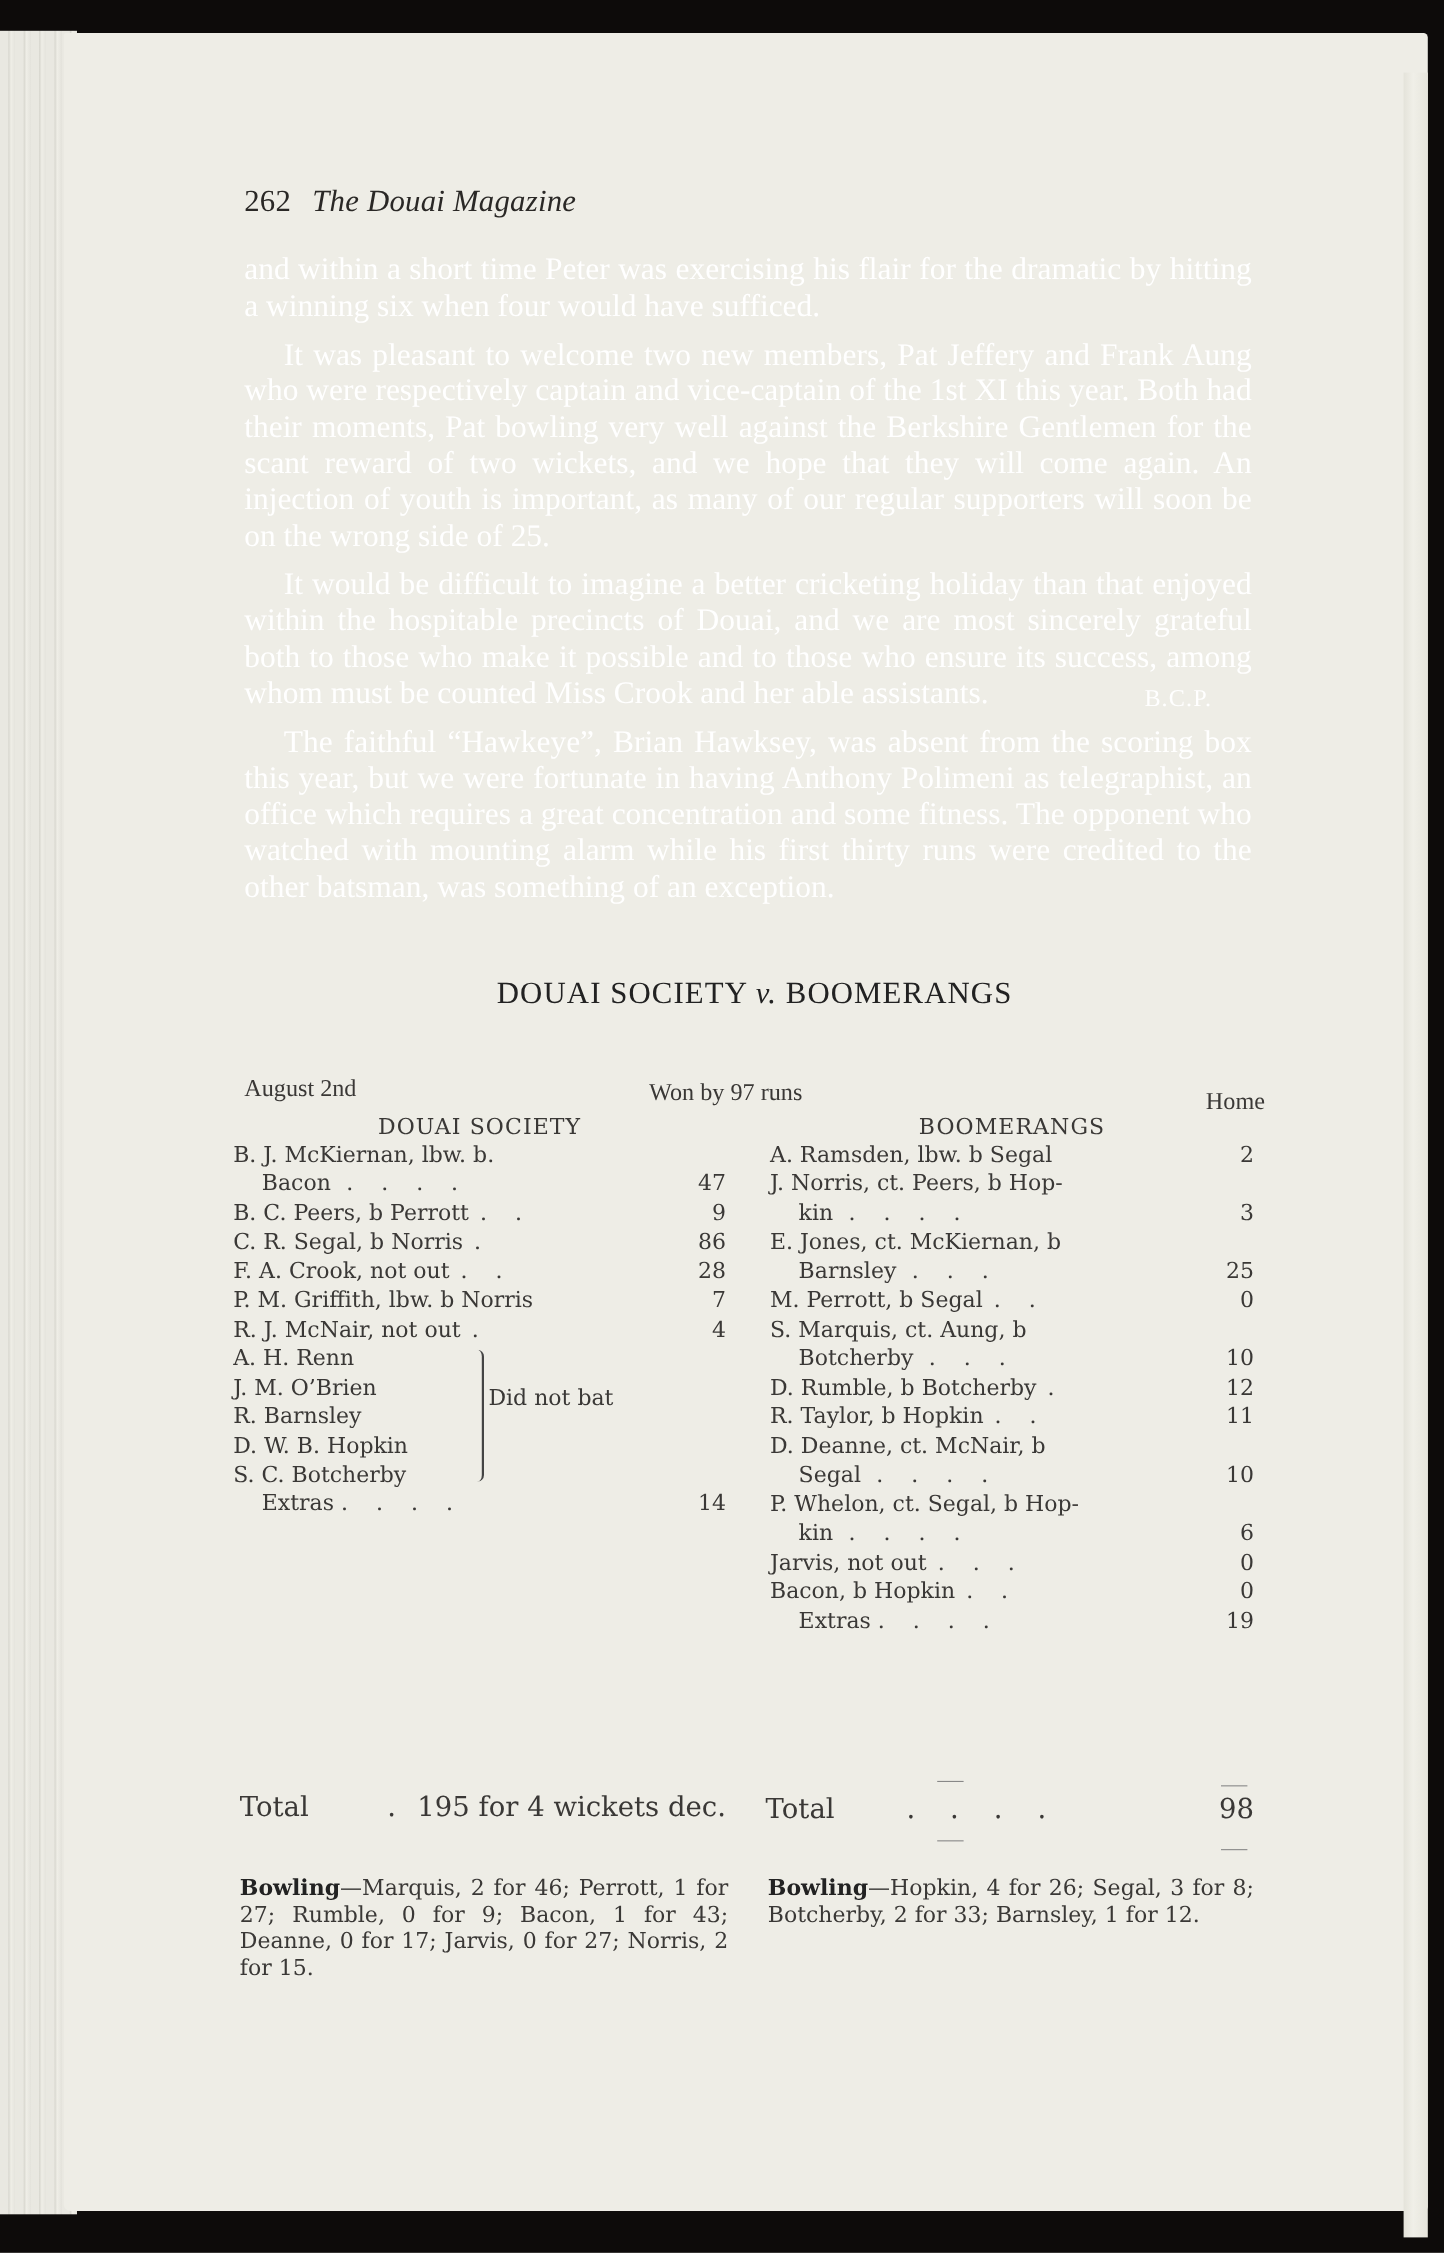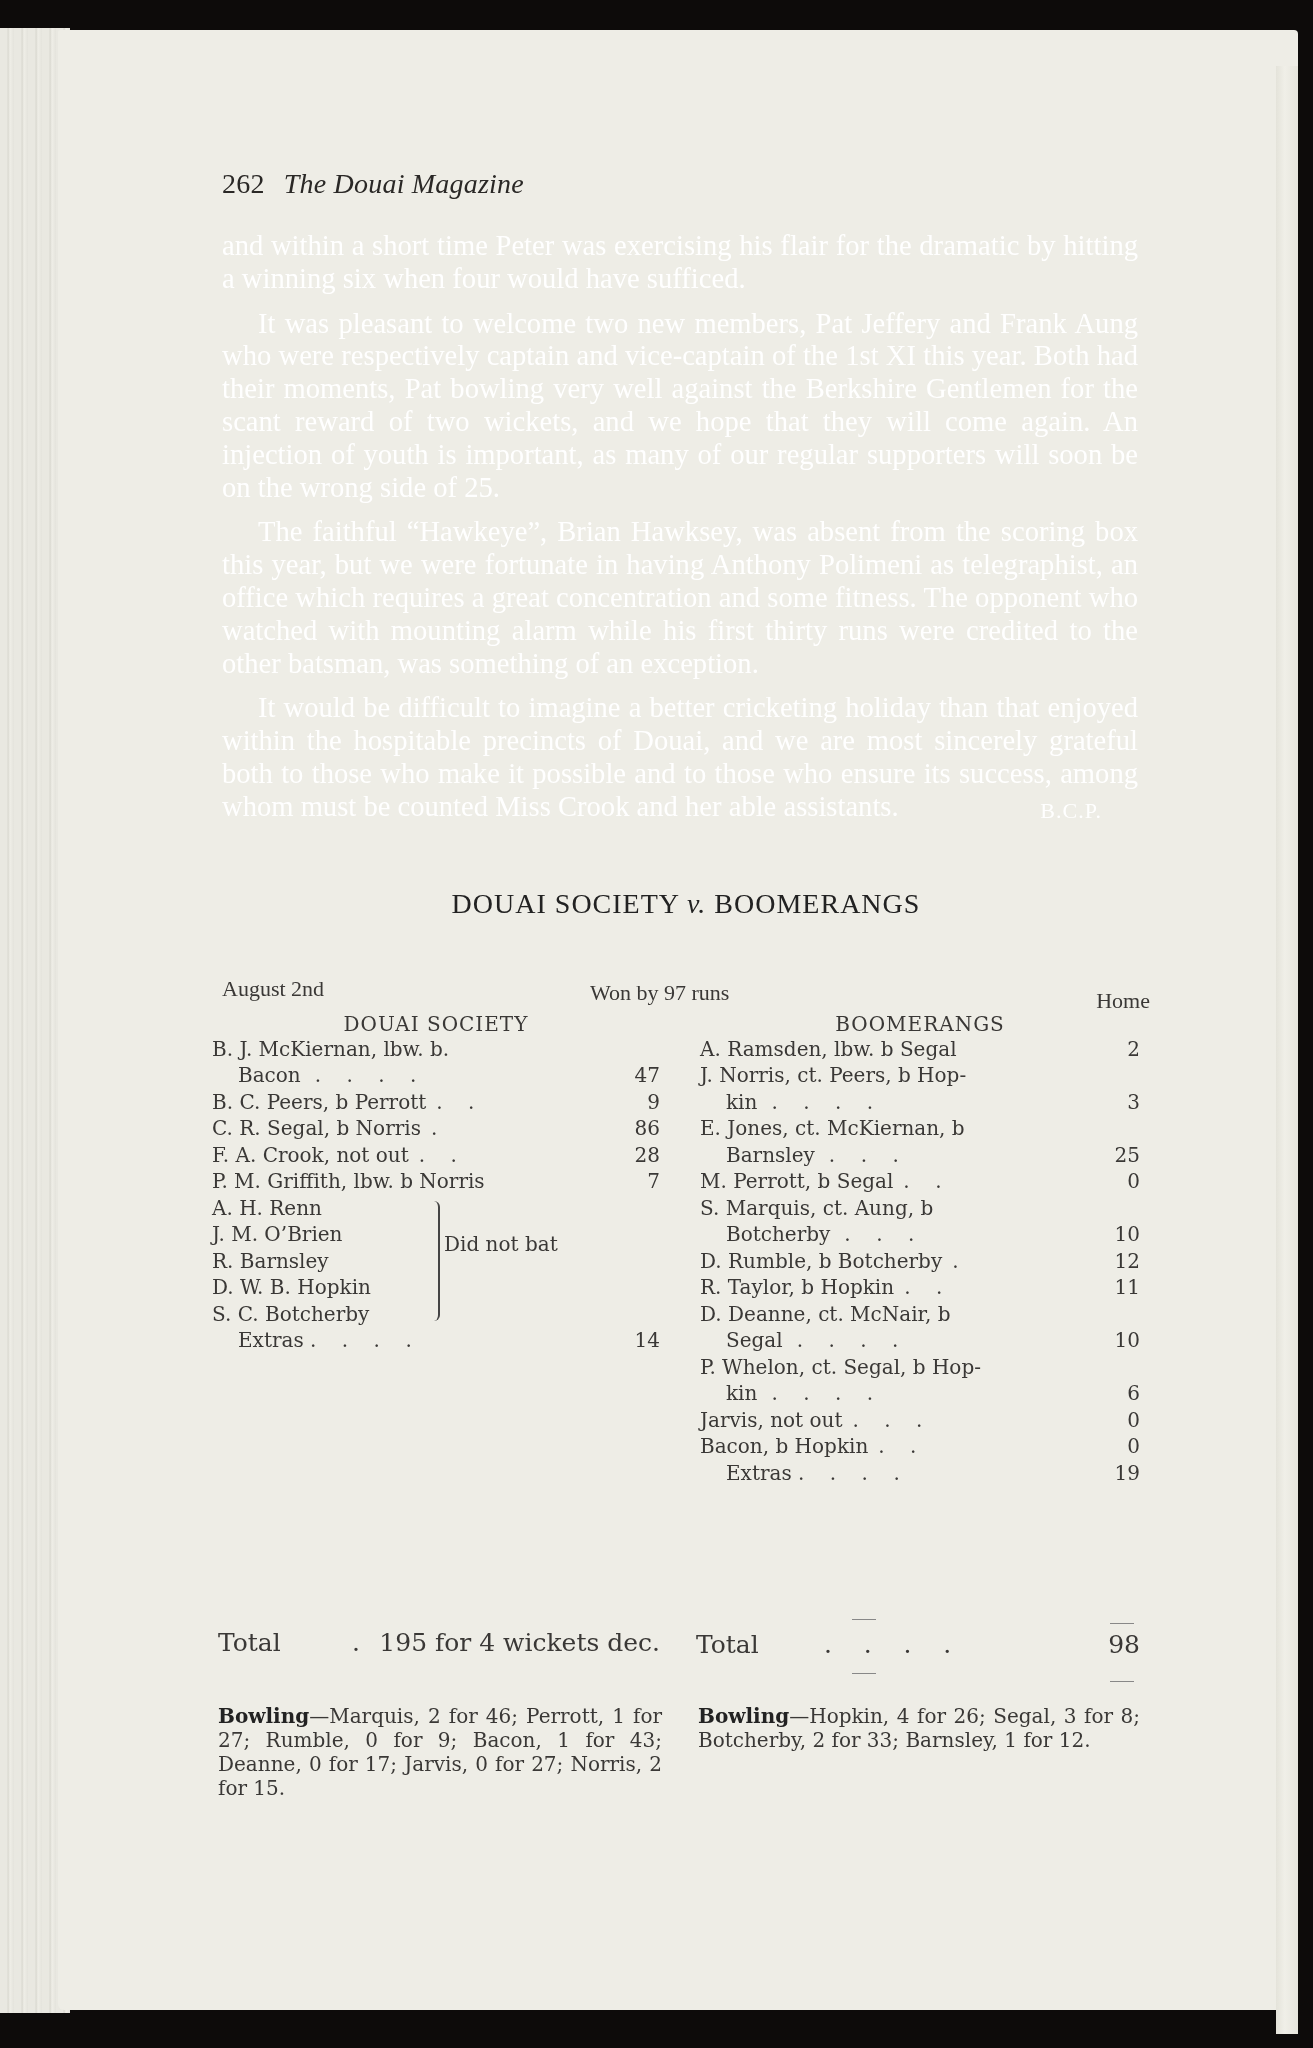--- a/index.html
+++ b/index.html
@@ -78,22 +78,22 @@
 
 <div class="content">
   <div class="running-head">
     <span class="pgnum">262</span>
     <span class="mag">The Douai Magazine</span>
   </div>
 
   <div class="body-text">
     <p>and within a short time Peter was exercising his flair for the dramatic by hitting a winning six when four would have sufficed.</p>
     <p class="indent">It was pleasant to welcome two new members, Pat Jeffery and Frank Aung who were respectively captain and vice-captain of the 1st XI this year. Both had their moments, Pat bowling very well against the Berkshire Gentlemen for the scant reward of two wickets, and we hope that they will come again. An injection of youth is important, as many of our regular supporters will soon be on the wrong side of 25.</p>
+    <p class="indent"><span>It would be difficult to imagine a better cricketing holiday than that enjoyed within the hospitable precincts of Douai, and we are most sincerely grateful both to those who make it possible and to those who ensure its success, among whom must be counted Miss Crook and her able assistants.</span><span class="sig">B.C.P.</span></p>
     <p class="indent">The faithful “Hawkeye”, Brian Hawksey, was absent from the scoring box this year, but we were fortunate in having Anthony Polimeni as telegraphist, an office which requires a great concentration and some fitness. The opponent who watched with mounting alarm while his first thirty runs were credited to the other batsman, was something of an exception.</p>
-    <p class="indent"><span>It would be difficult to imagine a better cricketing holiday than that enjoyed within the hospitable precincts of Douai, and we are most sincerely grateful both to those who make it possible and to those who ensure its success, among whom must be counted Miss Crook and her able assistants.</span><span class="sig">B.C.P.</span></p>
   </div>
 
   <div class="match-title">
     <span>DOUAI SOCIETY</span>
     <span class="vs">v.</span>
     <span>BOOMERANGS</span>
   </div>
 
   <div class="match-meta">
     <span class="date">August 2nd</span>
@@ -119,20 +119,24 @@
             <span class="name"><span class="">C. R. Segal, b Norris</span><span class="dots" style="white-space: pre; margin-left: 10px;">.</span></span>
             <span class="runs">86</span>
           </div>
           <div class="row">
             <span class="name"><span class="">F. A. Crook, not out</span><span class="dots" style="white-space: pre; margin-left: 10px;">.    .</span></span>
             <span class="runs">28</span>
           </div>
           <div class="row">
             <span class="name"><span class="">P. M. Griffith, lbw. b Norris</span><span class="dots" style="white-space: pre; margin-left: 10px;"></span></span>
             <span class="runs">7</span>
+          </div>
+          <div class="row">
+            <span class="name"><span class="">R. J. McNair, not out</span><span class="dots" style="white-space: pre; margin-left: 10px;">.</span></span>
+            <span class="runs">4</span>
           </div>
         </div>
       <div class="dnb-wrap" style="height:132px;">
         <div id="dnb-list">
             <div>A. H. Renn</div>
             <div>J. M. O’Brien</div>
             <div>R. Barnsley</div>
             <div>D. W. B. Hopkin</div>
             <div>S. C. Botcherby</div>
           </div>

